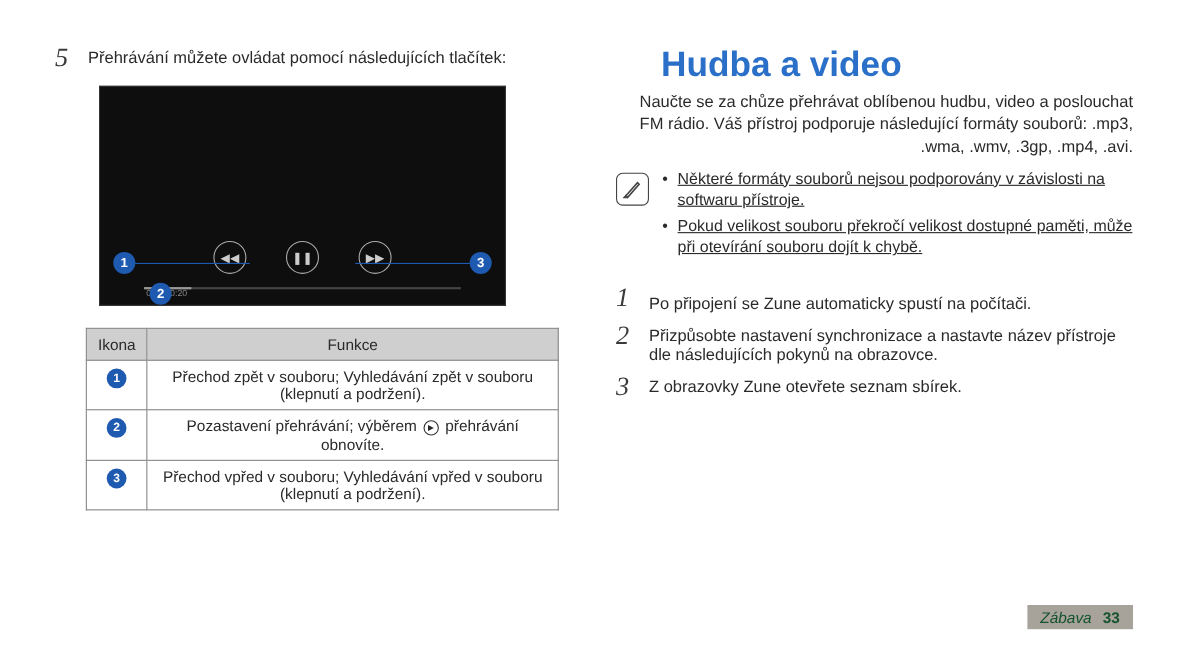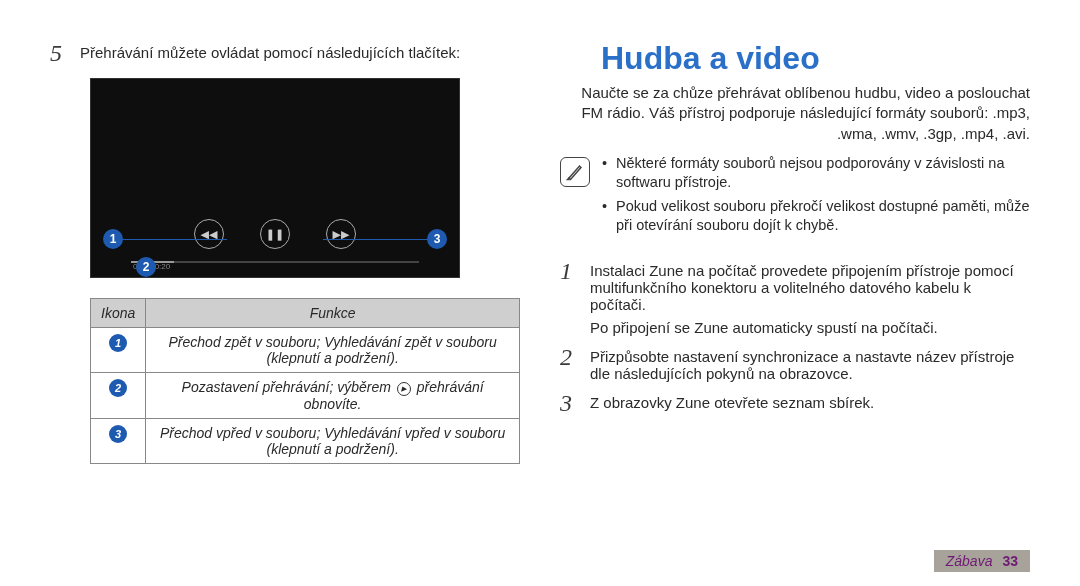--- a/index.html
+++ b/index.html
@@ -98,23 +98,22 @@
     position: absolute;
     background: #1e5ab0;
     height: 1.5px;
   }
   .cl1 { left: 31px; bottom: 37px; width: 105px; }
   .cl3 { right: 31px; bottom: 37px; width: 105px; }
 
   table.funkce {
     width: 100%;
     border-collapse: collapse;
-    margin-left: 40px;
+    margin-left: 28px;
     width: calc(100% - 40px);
-    font-style: italic;
   }
   table.funkce th, table.funkce td {
     border: 1px solid #888;
     padding: 6px 10px;
     text-align: center;
     vertical-align: top;
     font-size: 14px;
   }
   table.funkce th {
     background: #cfcfcf;
@@ -152,21 +151,21 @@
     width: 30px; height: 30px;
     border: 1.5px solid #444;
     border-radius: 6px;
     display: flex; align-items: center; justify-content: center;
     flex-shrink: 0;
     position: relative;
     margin-top: 3px;
   }
   .note-icon svg { width: 18px; height: 18px; }
   .note-list { list-style: none; font-size: 14.5px; line-height: 1.35;}
-  .note-list li { position: relative; padding-left: 14px; margin-bottom: 4px;}
+  .note-list li { position: relative; padding-left: 14px; margin-bottom: 4px; text-decoration: underline;}
   .note-list li::before { content: "•"; position: absolute; left: 0; top: 0; }
   h2.sub {
     font-size: 20px;
     font-weight: 600;
     color: #2a2a2a;
     margin: 14px 0 6px 0;
   }
   h2.sub .arrow { color: #2a70c8; font-size: 22px; margin-right: 4px;}
   .inline-play {
     display: inline-flex;
@@ -176,21 +175,21 @@
     align-items: center; justify-content: center;
     font-size: 7px;
     vertical-align: middle;
     margin: 0 2px;
   }
   .page-footer {
     position: absolute;
     bottom: 14px;
     right: 50px;
     background: #a7a39a;
-    color: #701a75;
+    color: #14532d;
     font-size: 14px;
     padding: 3px 12px;
     display: flex;
     align-items: center;
     gap: 10px;
     font-style: italic;
   }
   .page-footer .pn { font-style: normal; font-weight: 600; }
 </style>
 </head>
@@ -256,21 +255,20 @@
       <ul class="note-list">
         <li>Některé formáty souborů nejsou podporovány v závislosti na softwaru přístroje.</li>
         <li>Pokud velikost souboru překročí velikost dostupné paměti, může při otevírání souboru dojít k chybě.</li>
       </ul>
     </div>
 
 
     <div class="step-row">
       <div class="step-num">1</div>
       <div class="step-text">
-        <div>Instalaci Zune na počítač provedete připojením přístroje pomocí multifunkčního konektoru a volitelného datového kabelu k počítači.</div>
         <div style="margin-top:6px">Po připojení se Zune automaticky spustí na počítači.</div>
       </div>
     </div>
     <div class="step-row">
       <div class="step-num">2</div>
       <div class="step-text">Přizpůsobte nastavení synchronizace a nastavte název přístroje dle následujících pokynů na obrazovce.</div>
     </div>
     <div class="step-row">
       <div class="step-num">3</div>
       <div class="step-text">Z obrazovky Zune otevřete seznam sbírek.</div>

